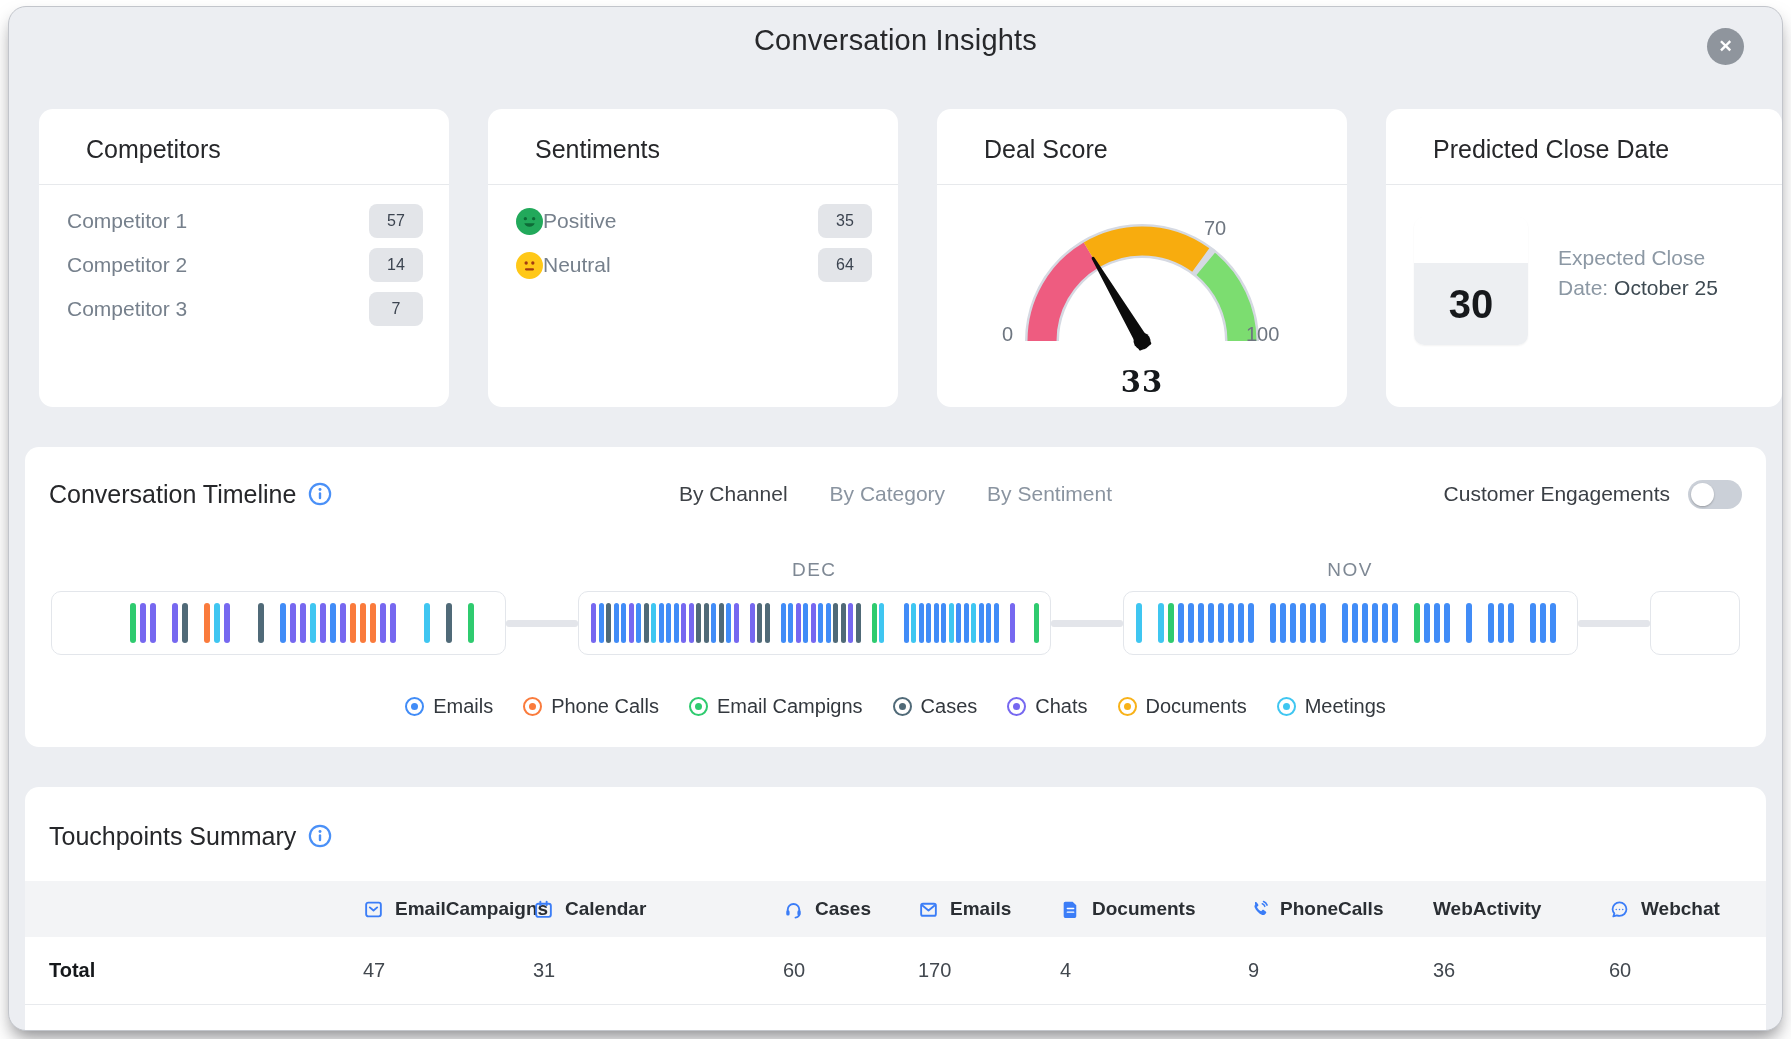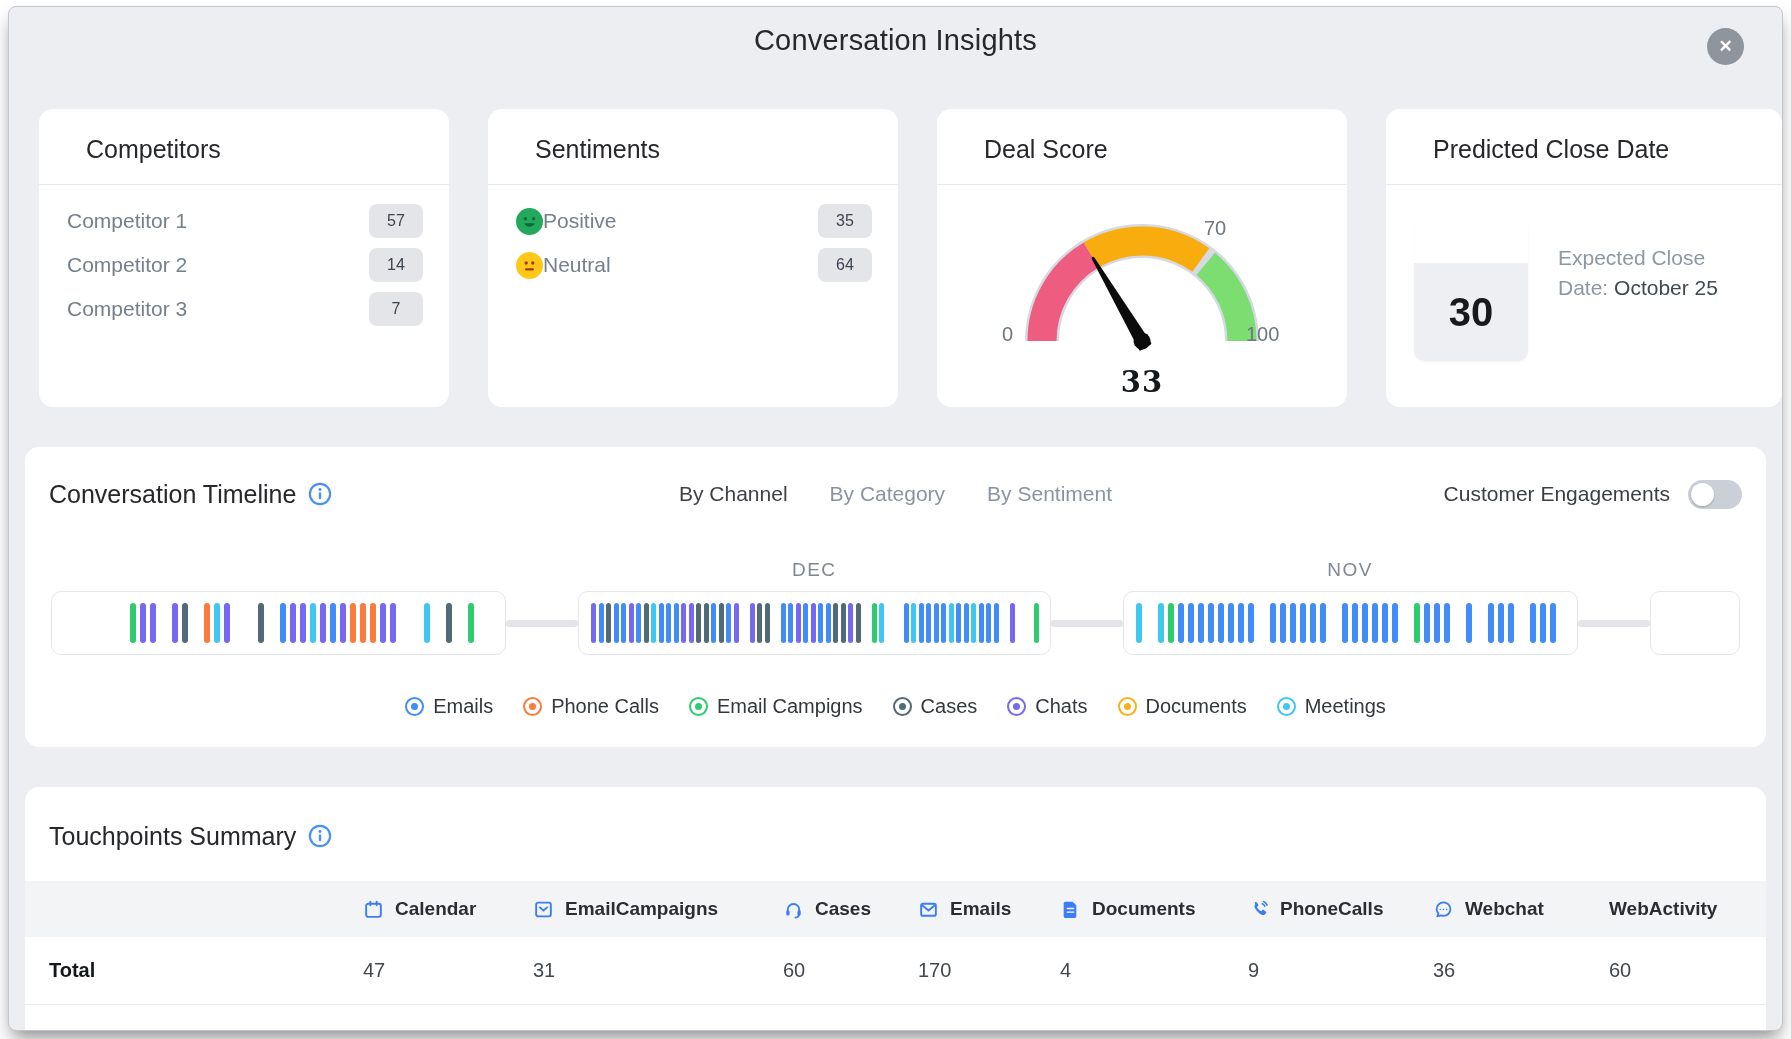--- a/index.html
+++ b/index.html
@@ -1,19 +1,19 @@
 <!DOCTYPE html>
 <html><head>
 <meta charset="utf-8">
 <style>
   * { box-sizing: border-box; margin: 0; padding: 0; }
   html,body { width:1791px; height:1039px; overflow:hidden; background:#ffffff;
     font-family:"Liberation Sans", sans-serif; }
   .modal { position:absolute; left:8px; top:6px; right:8px; bottom:8px;
-    background:#ECEEF2; border:1px solid #c2c5cb; border-radius:8px;
+    background:#ECEEF2; border:1px solid #c2c5cb; border-radius:18px;
     overflow:hidden; box-shadow:0 10px 18px -4px rgba(40,40,45,.55); }
   .m-header { position:relative; height:66px; display:flex; align-items:center; justify-content:center; }
   .m-title { font-size:29px; font-weight:500; color:#27282b; letter-spacing:.2px; }
   .close-btn { position:absolute; top:21px; right:38px; width:37px; height:37px;
     border-radius:50%; background:#8F959D; color:#fff; display:flex; align-items:center;
     justify-content:center; font-size:17px; font-weight:bold; cursor:pointer; }
   
   .cards-row { display:flex; margin:36px 0 0 30px; gap:39px; height:298px; }
   .card { background:#fff; border-radius:14px; flex:0 0 410px; overflow:hidden; }
   .card.grow { flex:1 1 auto; }
@@ -34,21 +34,21 @@
   .g-min { left:30px; top:114px; }
   .g-mid { left:232px; top:8px; }
   .g-max { left:274px; top:114px; }
   .g-value { text-align:center; margin-top:4px; font-family:"DejaVu Serif", serif;
     font-size:29px; font-weight:600; color:#15181B; letter-spacing:1px; }
   
   .pc-body { display:flex; align-items:flex-start; gap:30px; padding:32px 24px 0 28px; }
   .cal-tile { width:140px; border-radius:10px; overflow:hidden; box-shadow:0 1px 2px rgba(0,0,0,.05); }
   .cal-head { height:46px; display:flex; align-items:center; justify-content:center;
     color:#fff; font-size:20px; font-weight:500; }
-  .cal-body { height:98px; background:#EDEFF2; display:flex; align-items:center; justify-content:center;
+  .cal-body { height:82px; background:#EDEFF2; display:flex; align-items:center; justify-content:center;
     font-size:40px; font-weight:700; color:#17191c; }
   .pc-note { font-size:21px; line-height:1.45; max-width:200px; padding-top:26px; }
   .pc-note .nl { color:#8C98A4; }
   .pc-note .nv { color:#3E4A52; }
   
   .tl-card { background:#fff; border-radius:14px; margin:40px 16px 0; height:300px; overflow:hidden; padding-top:26px; }
   .tl-head { position:relative; display:flex; align-items:center; padding:0 24px; height:42px; }
   .tl-title-group { display:flex; align-items:center; gap:12px; }
   .tl-title { font-size:25px; font-weight:500; color:#26272a; }
   .info-icon { width:24px; height:24px; cursor:pointer; }
@@ -432,36 +432,36 @@
             <circle cx="11" cy="11" r="9.3" stroke="#4a90f7" stroke-width="2" fill="none"></circle>
             <circle cx="11" cy="6.9" r="1.35" fill="#4a90f7"></circle>
             <rect x="9.9" y="9.4" width="2.2" height="6.4" rx="1.1" fill="#4a90f7"></rect>
           </svg>
       </div>
     </div>
     <div class="t-grid t-head-row">
         <div class="th-cell row-label-cell"></div>
         <div class="th-cell">
           <span class="th-icon">
+            <svg viewBox="0 0 20 20" width="21" height="21" fill="none" stroke="#3B7DF7" stroke-width="1.8" stroke-linecap="round" stroke-linejoin="round">
+              <rect x="3" y="3.5" width="14" height="13" rx="2"></rect>
+              <polyline points="6.5,8 10,11 13.5,8"></polyline>
+            </svg>
+          </span>
+          <span class="th-label">EmailCampaigns</span>
+        </div>
+        <div class="th-cell">
+          <span class="th-icon">
             <svg viewBox="0 0 20 20" width="21" height="21" fill="none" stroke="#3B7DF7" stroke-width="1.8" stroke-linecap="round">
               <rect x="3" y="4.5" width="14" height="12.5" rx="2"></rect>
               <line x1="7" y1="2.5" x2="7" y2="6"></line>
               <line x1="13" y1="2.5" x2="13" y2="6"></line>
             </svg>
           </span>
           <span class="th-label">Calendar</span>
-        </div>
-        <div class="th-cell">
-          <span class="th-icon">
-            <svg viewBox="0 0 20 20" width="21" height="21" fill="none" stroke="#3B7DF7" stroke-width="1.8" stroke-linecap="round" stroke-linejoin="round">
-              <rect x="3" y="3.5" width="14" height="13" rx="2"></rect>
-              <polyline points="6.5,8 10,11 13.5,8"></polyline>
-            </svg>
-          </span>
-          <span class="th-label">EmailCampaigns</span>
         </div>
         <div class="th-cell">
           <span class="th-icon">
             <svg viewBox="0 0 20 20" width="21" height="21" fill="none" stroke="#3B7DF7" stroke-width="1.8" stroke-linecap="round">
               <path d="M4.5 12 v-1.8 a5.5 5.5 0 0 1 11 0 V12"></path>
               <rect x="3.1" y="10.8" width="3.2" height="5" rx="1.5" fill="#3B7DF7" stroke="none"></rect>
               <rect x="13.7" y="10.8" width="3.2" height="5" rx="1.5" fill="#3B7DF7" stroke="none"></rect>
               <path d="M15.3 15.8 a4.2 4.2 0 0 1 -3.4 1.9"></path>
             </svg>
           </span>
@@ -489,32 +489,32 @@
         <div class="th-cell">
           <span class="th-icon">
             <svg viewBox="0 0 20 20" width="21" height="21">
               <path d="M6.6 3.1 c.5-.5 1.4-.4 1.8.2 l1.3 1.9 c.3.5.3 1.1-.2 1.5 l-1 1 c.8 1.8 2.2 3.2 4 4 l1-1 c.4-.4 1-.5 1.5-.2 l1.9 1.3 c.6.4.7 1.3.2 1.8 l-1.1 1.1 c-.6.6-1.6.8-2.4.5 -3.3-1.3-6-4-7.3-7.3 -.3-.8-.1-1.8.5-2.4 z" fill="#3B7DF7"></path>
               <path d="M13.6 4.6 a4 4 0 0 1 2.4 2.4 M14.8 2.4 a6.6 6.6 0 0 1 3.4 3.4" fill="none" stroke="#3B7DF7" stroke-width="1.5" stroke-linecap="round"></path>
             </svg>
           </span>
           <span class="th-label">PhoneCalls</span>
         </div>
         <div class="th-cell">
+          <span class="th-label">WebActivity</span>
+        </div>
+        <div class="th-cell">
           <span class="th-icon">
             <svg viewBox="0 0 20 20" width="21" height="21" fill="none" stroke="#3B7DF7" stroke-width="1.7" stroke-linejoin="round">
               <path d="M10 3.2 a6.6 6.6 0 0 1 6.6 6.6 c0 3.6-3 6.3-6.6 6.3 -.9 0-1.8-.2-2.6-.5 l-3.3 1 1-2.9 a6.5 6.5 0 0 1 -1.7-4 A6.6 6.6 0 0 1 10 3.2 z"></path>
               <circle cx="6.9" cy="10" r=".7" fill="#3B7DF7" stroke="none"></circle>
               <circle cx="10" cy="10" r=".7" fill="#3B7DF7" stroke="none"></circle>
               <circle cx="13.1" cy="10" r=".7" fill="#3B7DF7" stroke="none"></circle>
             </svg>
           </span>
           <span class="th-label">Webchat</span>
-        </div>
-        <div class="th-cell">
-          <span class="th-label">WebActivity</span>
         </div>
       </div>
     <div>
         <div class="t-grid t-row">
           <div class="td-cell row-label-cell">Total</div>
           <div class="td-cell">47</div>
           <div class="td-cell">31</div>
           <div class="td-cell">60</div>
           <div class="td-cell">170</div>
           <div class="td-cell">4</div>

